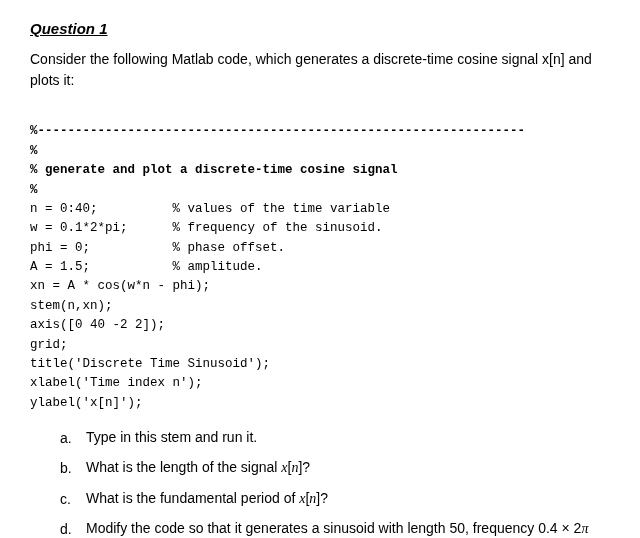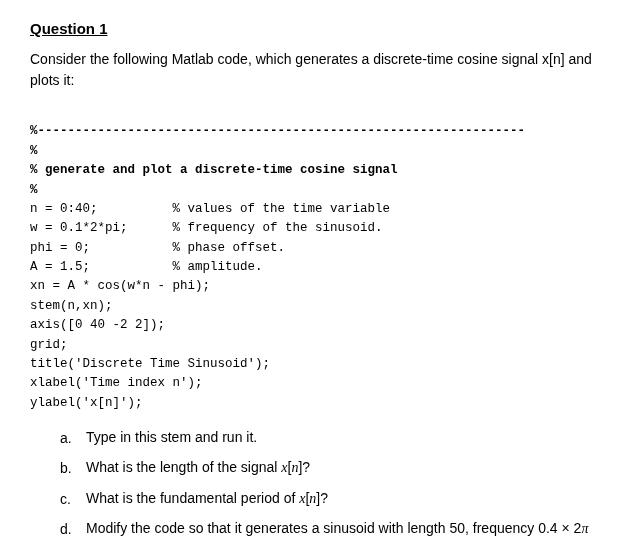--- a/index.html
+++ b/index.html
@@ -11,20 +11,21 @@
       width: 640px;
       min-height: 538px;
       padding: 20px 30px;
     }
     .question-title {
       font-family: Arial, sans-serif;
       font-weight: bold;
       font-size: 15px;
       text-decoration: underline;
       margin-bottom: 12px;
+      font-style: italic;
     }
     .intro-text {
       font-family: Arial, sans-serif;
       font-size: 14px;
       line-height: 1.5;
       margin-bottom: 12px;
     }
     .code-block {
       font-family: 'Courier New', Courier, monospace;
       font-size: 12.5px;

